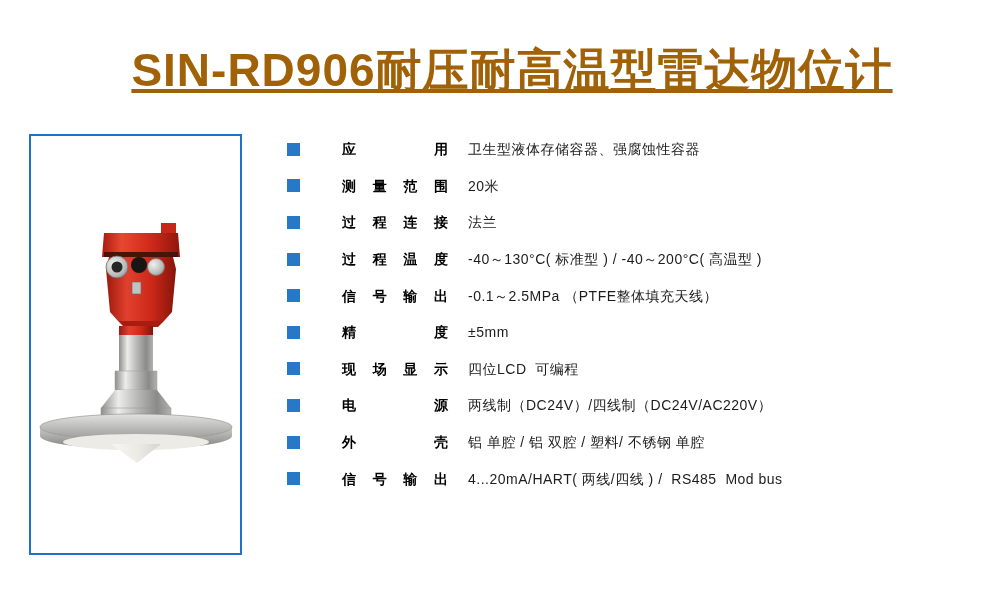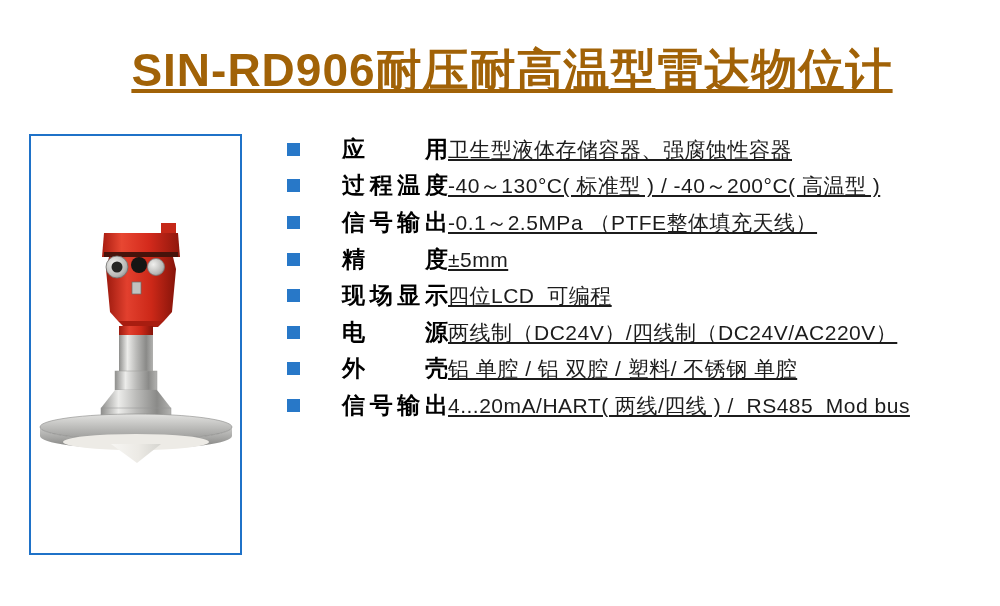--- a/index.html
+++ b/index.html
@@ -22,26 +22,26 @@
     position:absolute;left:287px;top:131px;width:700px;
     display:flex;flex-direction:column;
   }
   .spec-row{
     display:flex;align-items:center;height:36.6px;
   }
   .bullet{
     width:13px;height:13px;background:#2878c8;flex:none;margin-right:42px;
   }
   .spec-label{
-    width:106px;flex:none;font-size:23px;font-weight:bold;color:#000;
+    width:106px;flex:none;font-size:14px;font-weight:bold;color:#000;
     text-align:justify;text-align-last:justify;line-height:1;
   }
   .spec-value{
-    font-size:21px;color:#1c1c1c;white-space:pre;
-    letter-spacing:0.5px;line-height:1;text-decoration:underline;
+    margin-left:20px;font-size:14px;color:#1c1c1c;white-space:pre;
+    letter-spacing:0.5px;line-height:1;
   }
 </style>
 </head>
 <body>
 
 <h1 class="page-title">SIN-RD906耐压耐高温型雷达物位计</h1>
 
 <div class="product-box">
   <svg viewBox="0 0 209 417" aria-hidden="true">
     <defs>
@@ -120,20 +120,30 @@
 </div>
 
 <div class="spec-list">
   <div class="spec-row">
     <span class="bullet"></span>
     <span class="spec-label">应用</span>
     <span class="spec-value">卫生型液体存储容器、强腐蚀性容器</span>
   </div>
   <div class="spec-row">
     <span class="bullet"></span>
+    <span class="spec-label">测量范围</span>
+    <span class="spec-value">20米</span>
+  </div>
+  <div class="spec-row">
+    <span class="bullet"></span>
+    <span class="spec-label">过程连接</span>
+    <span class="spec-value">法兰</span>
+  </div>
+  <div class="spec-row">
+    <span class="bullet"></span>
     <span class="spec-label">过程温度</span>
     <span class="spec-value">-40～130°C( 标准型 ) / -40～200°C( 高温型 )</span>
   </div>
   <div class="spec-row">
     <span class="bullet"></span>
     <span class="spec-label">信号输出</span>
     <span class="spec-value">-0.1～2.5MPa （PTFE整体填充天线）</span>
   </div>
   <div class="spec-row">
     <span class="bullet"></span>

